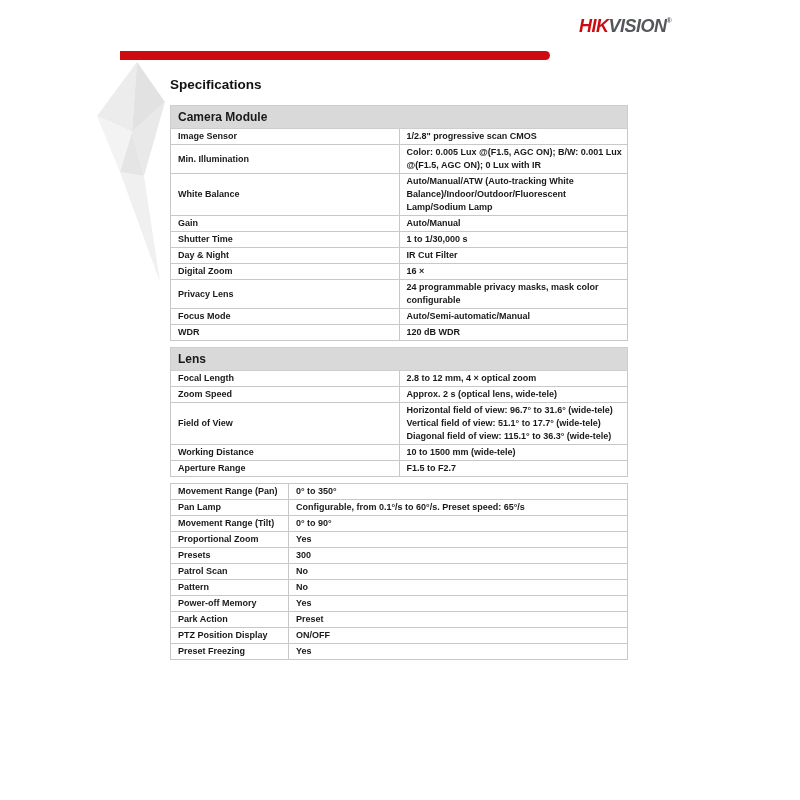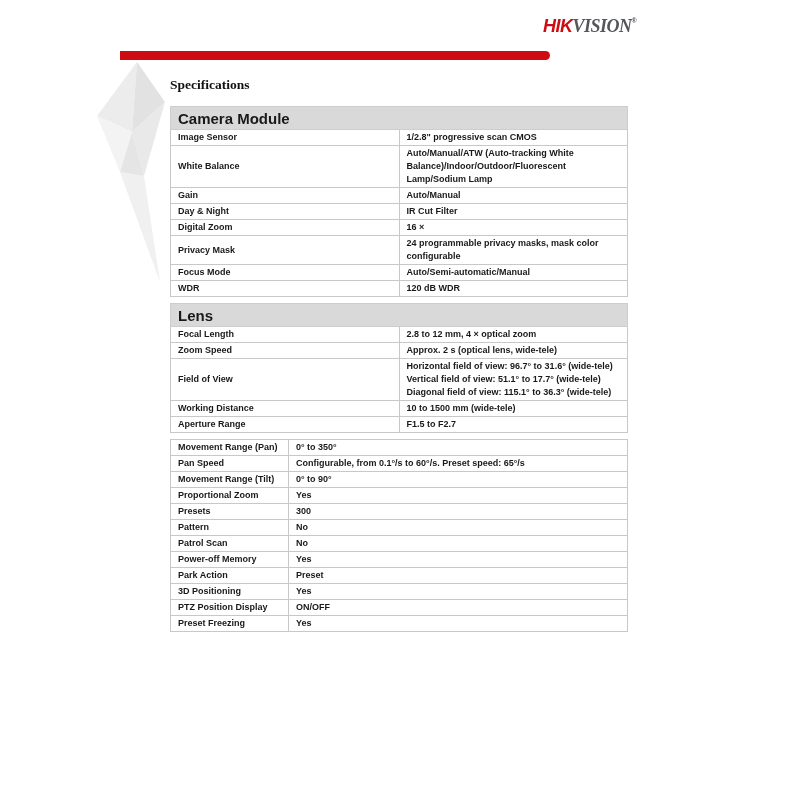--- a/index.html
+++ b/index.html
@@ -12,41 +12,41 @@
   *{box-sizing:border-box;}
   html,body{margin:0;padding:0;}
   body{
     width:800px;height:800px;background:#ffffff;position:relative;overflow:hidden;
     font-family:"Liberation Sans", sans-serif;color:var(--text);
   }
   .logo{
     position:absolute;top:16px;left:543px;
     font-style:italic;font-weight:800;font-size:18px;letter-spacing:-0.5px;white-space:nowrap;
   }
-  .logo .hik{color:var(--brand-red);}
-  .logo .vision{color:var(--logo-gray);font-family:Liberation Serif, serif;}
+  .logo .hik{color:var(--brand-red);margin-left:36px;}
+  .logo .vision{color:var(--logo-gray);}
   .logo .reg{font-size:7px;color:var(--logo-gray);font-style:normal;vertical-align:9px;letter-spacing:0;}
   .red-bar{
     position:absolute;left:120px;top:51px;width:430px;height:9px;
     background:var(--brand-red);border-radius:0 5px 5px 0;
   }
   .watermark{position:absolute;left:92px;top:58px;}
   .content{position:absolute;left:170px;top:77px;width:458px;}
-  .page-title{font-size:13.5px;font-weight:bold;margin:0 0 13px 0;color:#111;font-family:Liberation Serif, serif;}
+  .page-title{font-size:13.5px;font-weight:bold;margin:0 0 13px 0;color:#111;}
   table.spec{border-collapse:collapse;width:100%;margin:0 0 6px 0;table-layout:fixed;}
   table.spec td{
     border:1px solid var(--border);
     font-size:9px;font-weight:bold;color:var(--text);
     padding:1px 4px 1px 7px;line-height:13px;vertical-align:middle;
     overflow:hidden;
   }
   table.spec td.label{width:118px;}
   table.spec td.value{white-space:pre-line;}
   table.spec tr.section-header td{
-    background:var(--header-bg);font-size:15px;
+    background:var(--header-bg);font-size:12px;
     padding:5px 4px 4px 7px;border-color:#CDCDCD;
   }
 </style>
 </head>
 <body>
 
 <div class="logo">
   <span class="hik">HIK</span><span class="vision">VISION</span><span class="reg">®</span>
 </div>
 
@@ -67,37 +67,45 @@
       <table class="spec">
         <tbody>
           <tr class="section-header">
             <td colspan="2">Camera Module</td>
           </tr>
           <tr>
             <td class="label">Image Sensor</td>
             <td class="value">1/2.8" progressive scan CMOS</td>
           </tr>
           <tr>
+            <td class="label">Min. Illumination</td>
+            <td class="value">Color: 0.005 Lux @(F1.5, AGC ON); B/W: 0.001 Lux @(F1.5, AGC ON); 0 Lux with IR</td>
+          </tr>
+          <tr>
             <td class="label">White Balance</td>
             <td class="value">Auto/Manual/ATW (Auto-tracking White Balance)/Indoor/Outdoor/Fluorescent Lamp/Sodium Lamp</td>
           </tr>
           <tr>
             <td class="label">Gain</td>
             <td class="value">Auto/Manual</td>
+          </tr>
+          <tr>
+            <td class="label">Shutter Time</td>
+            <td class="value">1 to 1/30,000 s</td>
           </tr>
           <tr>
             <td class="label">Day &amp; Night</td>
             <td class="value">IR Cut Filter</td>
           </tr>
           <tr>
             <td class="label">Digital Zoom</td>
             <td class="value">16 ×</td>
           </tr>
           <tr>
-            <td class="label">Privacy Mask</td>
+            <td class="label">Privacy Lens</td>
             <td class="value">24 programmable privacy masks, mask color configurable</td>
           </tr>
           <tr>
             <td class="label">Focus Mode</td>
             <td class="value">Auto/Semi-automatic/Manual</td>
           </tr>
           <tr>
             <td class="label">WDR</td>
             <td class="value">120 dB WDR</td>
           </tr>
@@ -132,54 +140,50 @@
           </tr>
         </tbody>
       </table>
       <table class="spec">
         <tbody>
           <tr>
             <td class="label">Movement Range (Pan)</td>
             <td class="value">0° to 350°</td>
           </tr>
           <tr>
-            <td class="label">Pan Speed</td>
+            <td class="label">Pan Lamp</td>
             <td class="value">Configurable, from 0.1°/s to 60°/s. Preset speed: 65°/s</td>
           </tr>
           <tr>
             <td class="label">Movement Range (Tilt)</td>
             <td class="value">0° to 90°</td>
           </tr>
           <tr>
             <td class="label">Proportional Zoom</td>
             <td class="value">Yes</td>
           </tr>
           <tr>
             <td class="label">Presets</td>
             <td class="value">300</td>
           </tr>
           <tr>
-            <td class="label">Pattern</td>
+            <td class="label">Patrol Scan</td>
             <td class="value">No</td>
           </tr>
           <tr>
-            <td class="label">Patrol Scan</td>
+            <td class="label">Pattern</td>
             <td class="value">No</td>
           </tr>
           <tr>
             <td class="label">Power-off Memory</td>
             <td class="value">Yes</td>
           </tr>
           <tr>
             <td class="label">Park Action</td>
             <td class="value">Preset</td>
-          </tr>
-          <tr>
-            <td class="label">3D Positioning</td>
-            <td class="value">Yes</td>
           </tr>
           <tr>
             <td class="label">PTZ Position Display</td>
             <td class="value">ON/OFF</td>
           </tr>
           <tr>
             <td class="label">Preset Freezing</td>
             <td class="value">Yes</td>
           </tr>
         </tbody>

